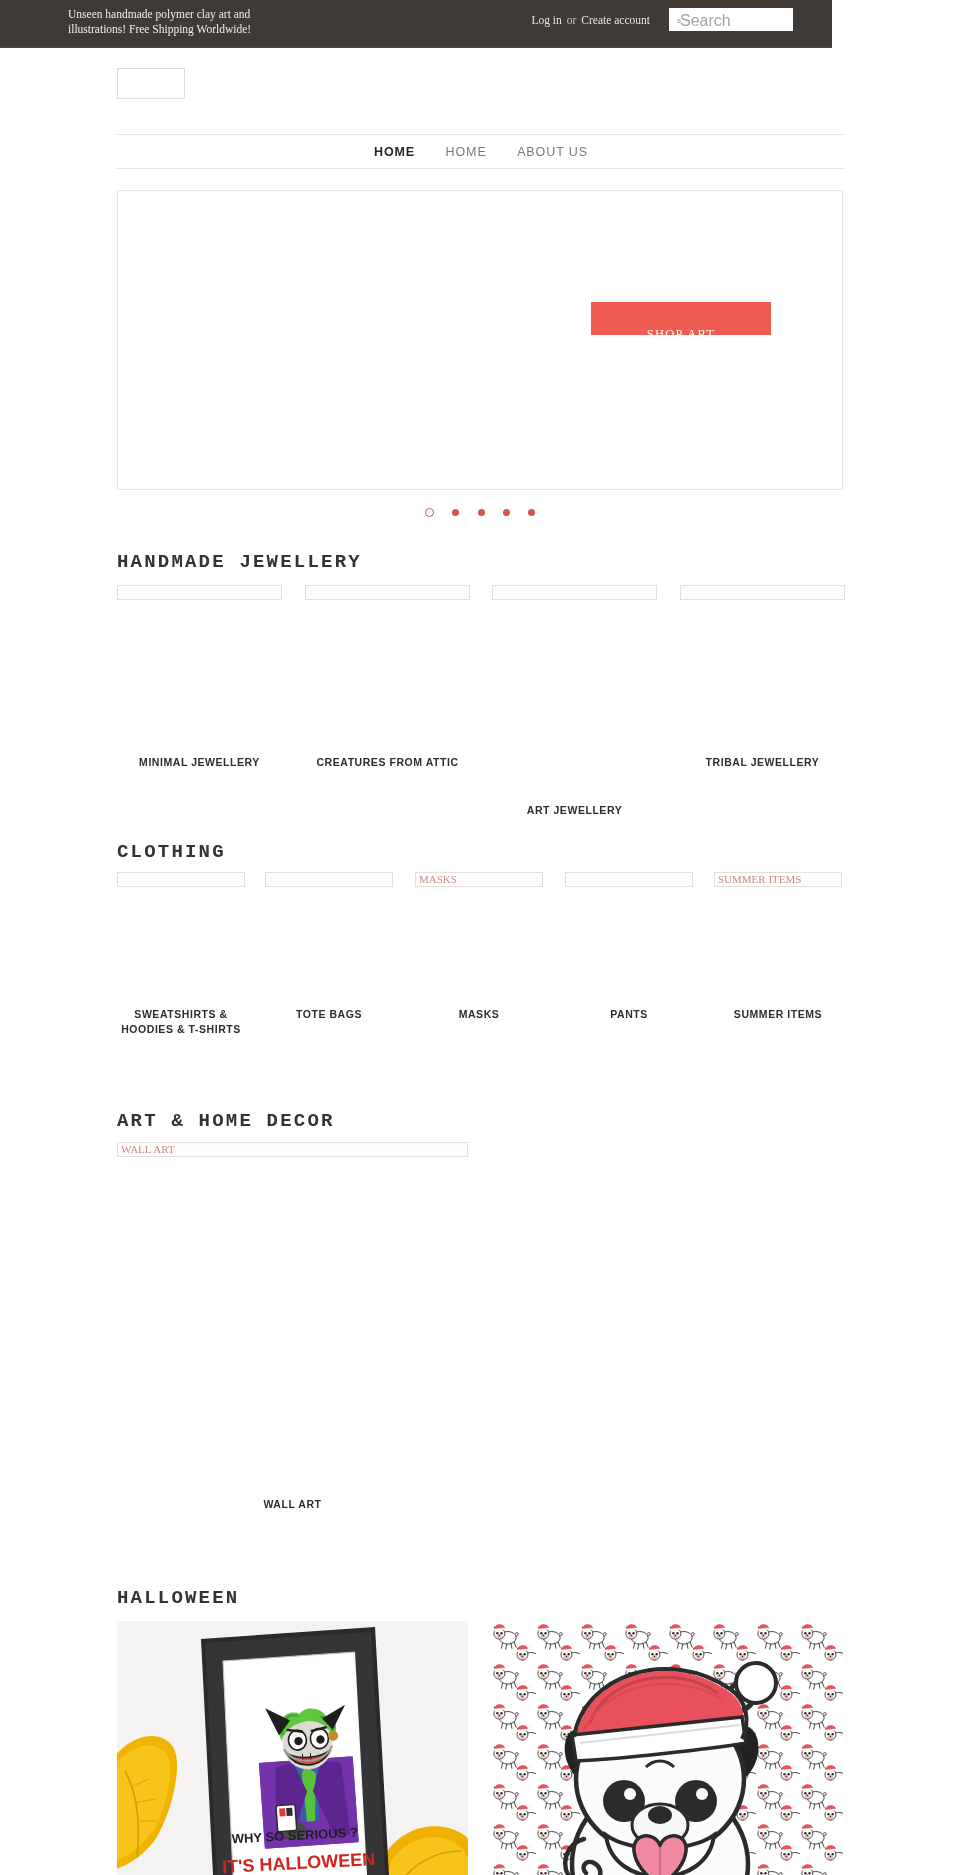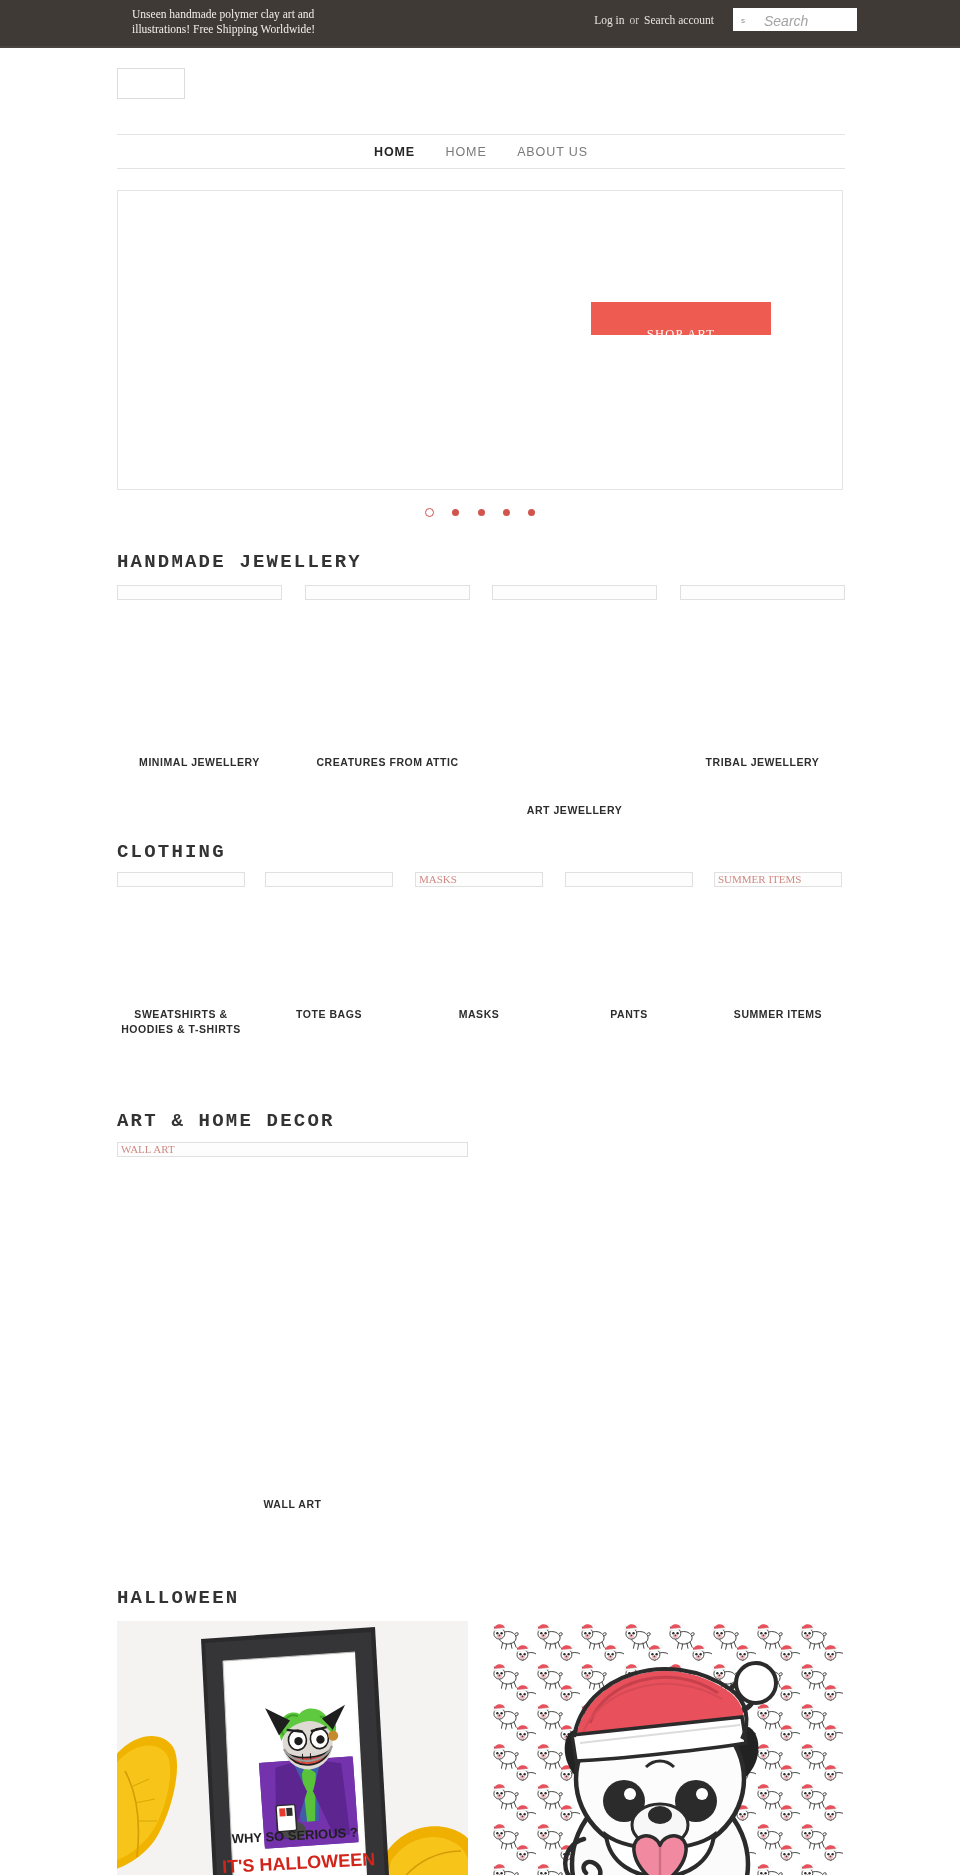--- a/index.html
+++ b/index.html
@@ -12,21 +12,21 @@
     height: 1875px;
     position: relative;
     font-family: "Liberation Sans", sans-serif;
     overflow: hidden;
   }
 
   
   .topbar {
     position: absolute;
     left: 0; top: 0;
-    width: 960px;
+    width: 832px;
     height: 46px;
     background: #3f3a35;
     border-bottom: 2px solid #4a443e;
   }
   .topbar-inner {
     position: relative;
     width: 730px;
     margin: 0 auto;
     height: 46px;
   }
@@ -82,30 +82,29 @@
   }
   .search-glyph {
     position: absolute;
     left: 7px; top: 7px;
     font-size: 8px;
     color: #8d8d8d;
     font-family: "Liberation Sans", sans-serif;
   }
   .search-input {
     position: absolute;
-    left: 28px; top: 0;
+    left: 8px; top: 0;
     width: 96px;
     height: 21px;
     border: none;
     outline: none;
     background: transparent;
     font-family: "Liberation Sans", sans-serif;
-    font-size: 14px;
+    font-size: 16px;
     color: #555;
-    font-style: italic;
   }
   .search-input::placeholder { color: #a3a3a3; }
 
   
   .logo-box {
     position: absolute;
     left: 117px; top: 68px;
     width: 66px;
     height: 29px;
     border: 1px solid #dcdcdc;
@@ -250,21 +249,21 @@
   .season-img svg { display: block; }
 </style>
 </head>
 <body>
 
 <div class="topbar">
   <div class="topbar-inner">
     <div class="announce">Unseen handmade polymer clay art and illustrations! Free Shipping Worldwide!</div>
 
     <div class="top-links">
-      <a href="#">Log in</a><span class="sep">or</span><a href="#">Search account</a>
+      <a href="#">Log in</a><span class="sep">or</span><a href="#">Create account</a>
     </div>
 
     <a href="#" class="cart-link"><span class="cart-glyph">[</span><span>Cart</span></a>
 
     <div class="search-wrap">
       <span class="search-glyph">s</span>
       <input class="search-input" type="text" placeholder="Search" style="">
     </div>
   </div>
 </div>

